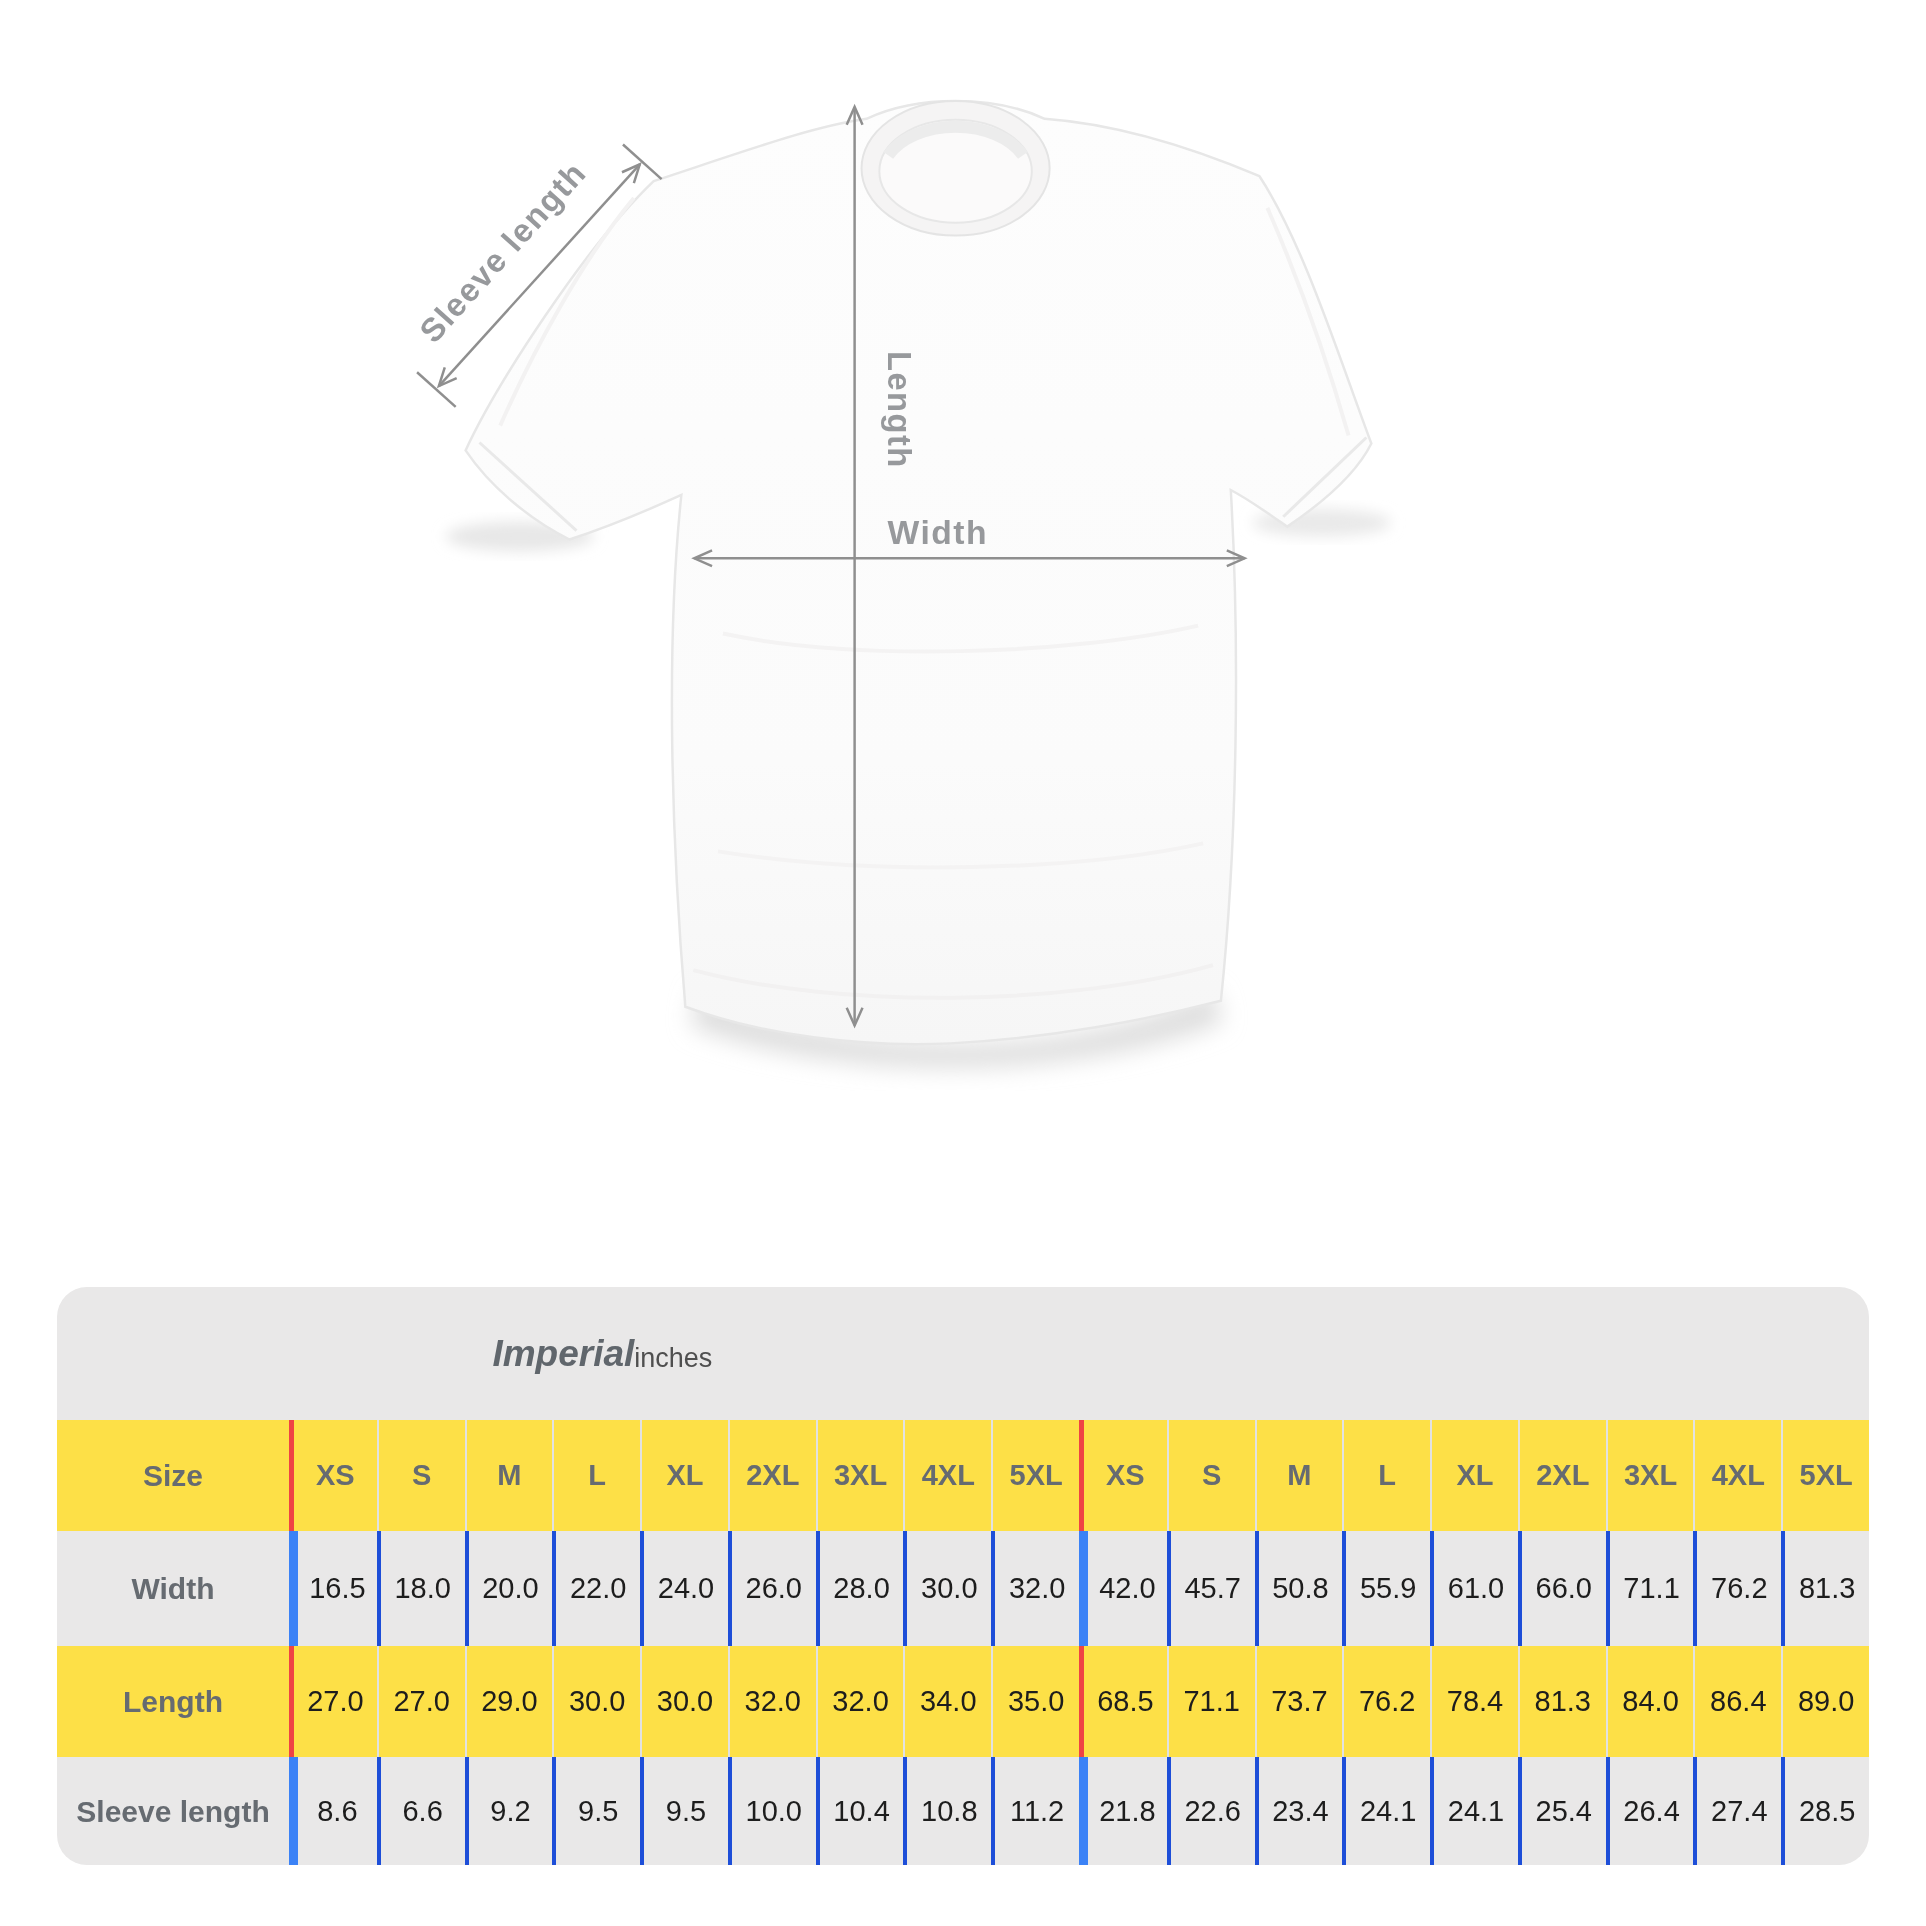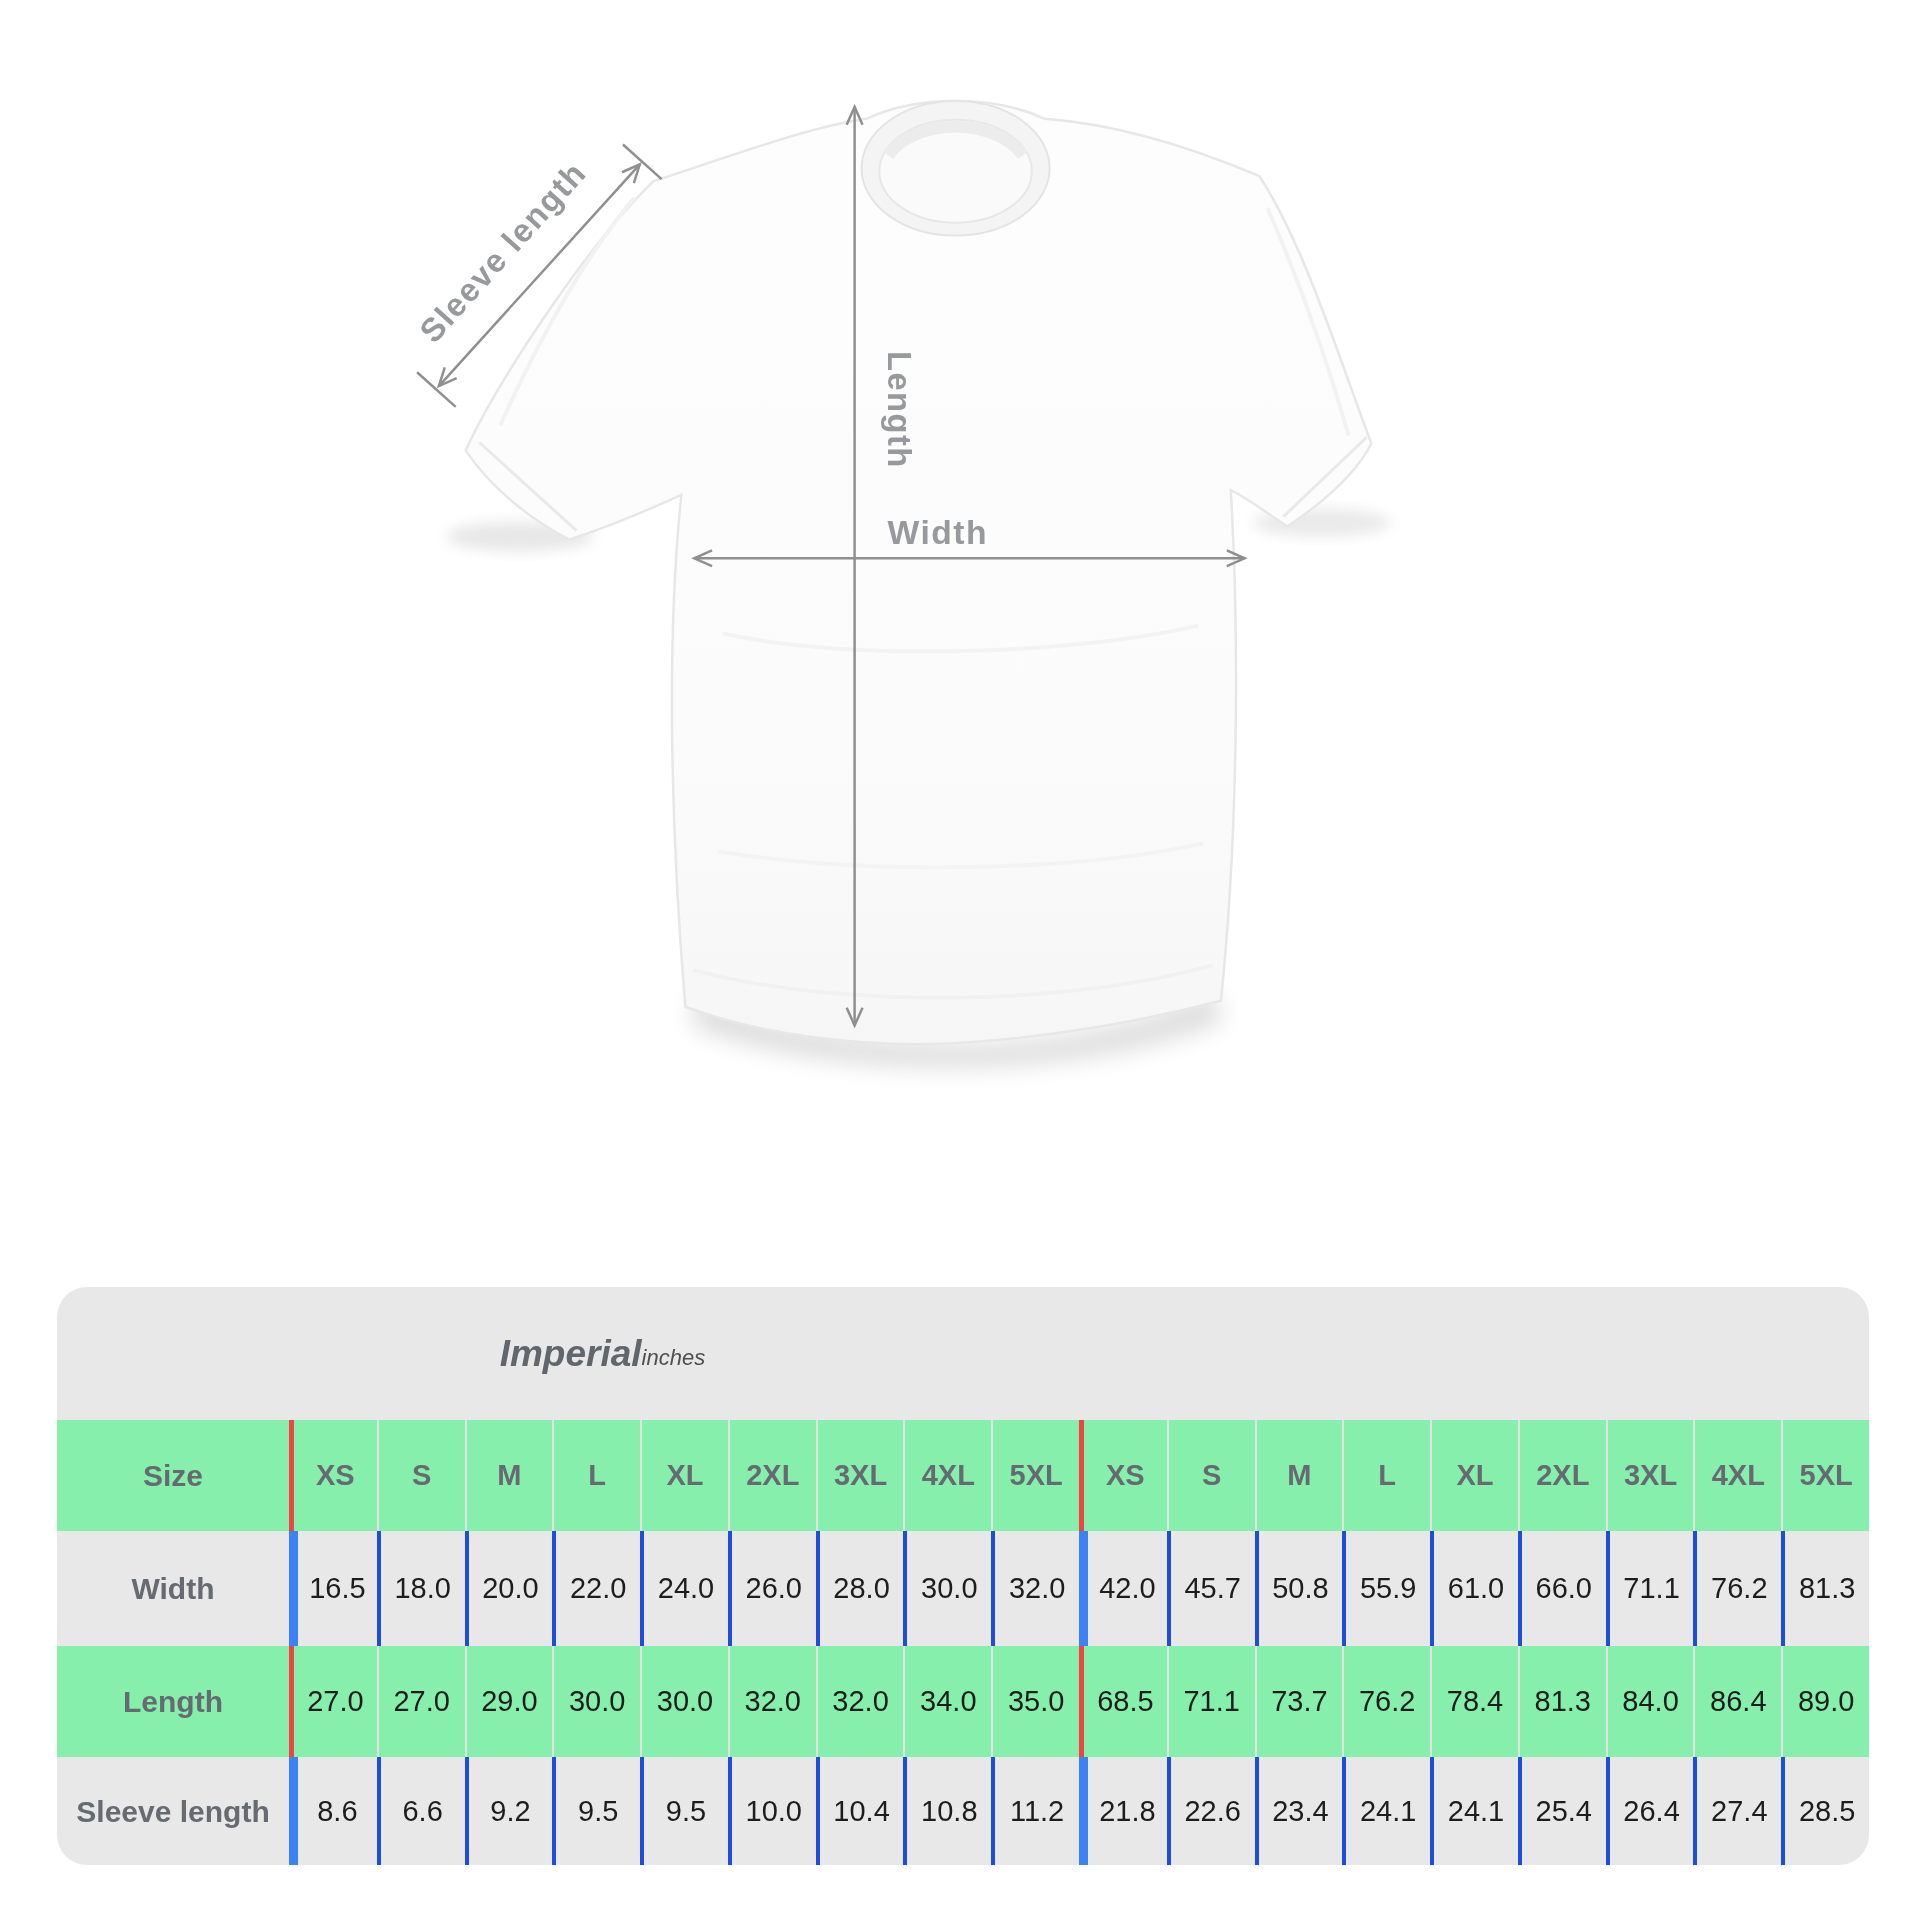--- a/index.html
+++ b/index.html
@@ -74,36 +74,35 @@
   }
   .band-right { flex: 1; }
   .group-name {
     font-size: 37px;
     font-weight: bold;
     font-style: italic;
     color: #60666c;
   }
   .group-unit {
     margin-top: 9px;
-    font-size: 22px;
-    font-style: italic;
+    font-size: 27px;
     color: #4f4f4f;
   }
   .grid {
     display: grid;
     grid-template-columns: 232px repeat(18, 1fr);
     grid-template-rows: 111px 115px 111px 109px;
   }
   .cell {
     display: flex;
     align-items: center;
     justify-content: center;
     box-sizing: border-box;
   }
-  .r-white { background: #86efac; }
+  .r-white { background: #fde047; }
   .r-gray  { background: #e9e8e8; }
   .c-label {
     font-weight: bold;
     color: #666b71;
     font-size: 30px;
   }
   .c-size {
     font-weight: bold;
     color: #666b71;
     font-size: 29px;

